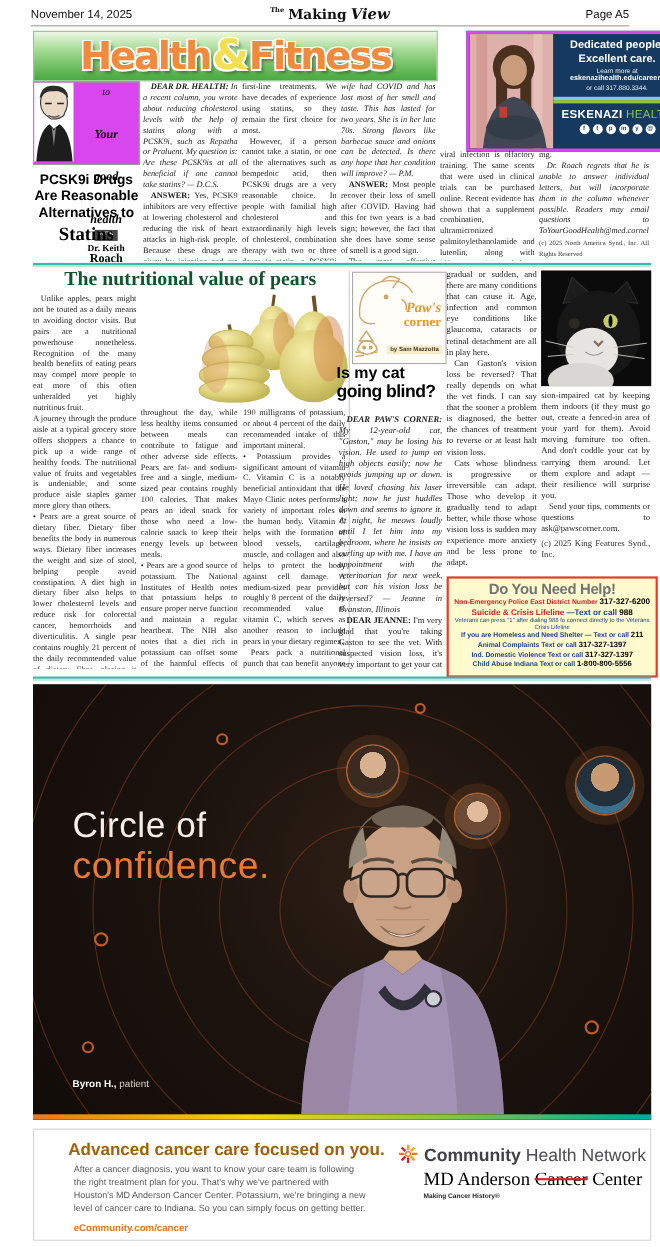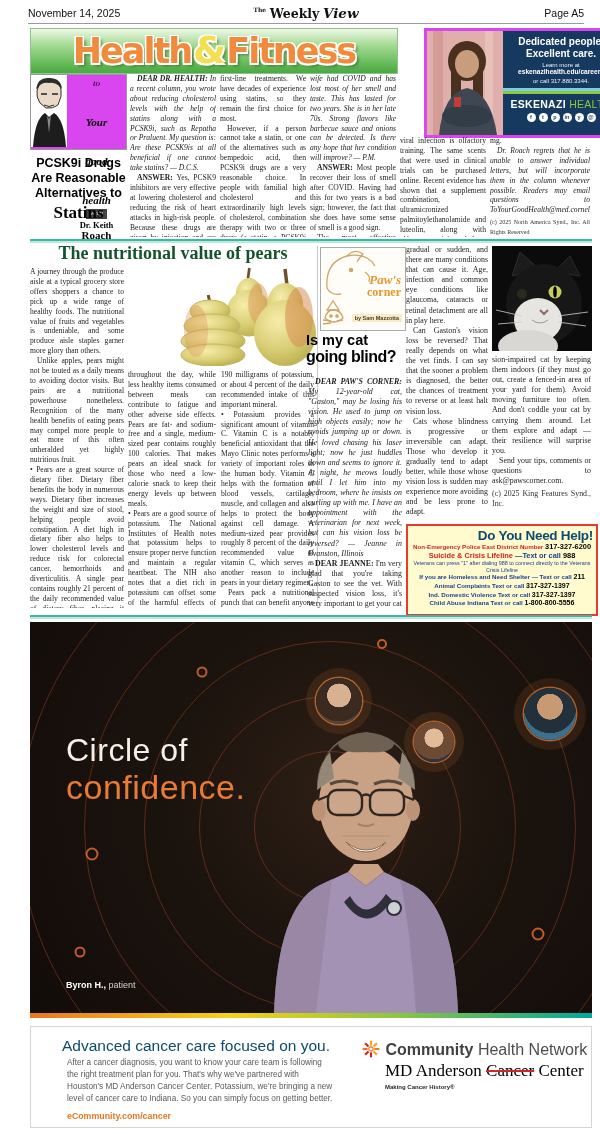--- a/index.html
+++ b/index.html
@@ -1,19 +1,19 @@
 <!DOCTYPE html>
 <html><head>
 <meta charset="utf-8">
 <style>
   html,body{margin:0;padding:0;background:#fff;}
   body{width:600px;height:1134px;position:relative;font-family:"Liberation Serif",serif;overflow:hidden;}
   .abs{position:absolute;}
   
-  #hdr{position:absolute;top:5px;left:28px;right:16px;height:18px;font-family:"Liberation Sans",sans-serif;font-size:10.5px;color:#111;border-bottom:1px solid #9a9a9a;text-align:right;}
+  #hdr{position:absolute;top:5px;left:28px;right:28px;height:18px;font-family:"Liberation Sans",sans-serif;font-size:10.5px;color:#111;border-bottom:1px solid #9a9a9a;text-align:right;}
   #hdr .date{position:absolute;left:0;top:2px;}
   #hdr .mast{position:absolute;left:50%;transform:translateX(-50%);top:0;font-family:"DejaVu Serif",serif;font-weight:bold;}
   #hdr .mast .the{font-size:6px;vertical-align:top;position:relative;top:1px;}
   #hdr .mast .wk{font-size:12.5px;}
   #hdr .mast .vw{font-size:13.5px;font-style:italic;}
   #hdr .pg{position:absolute;right:0;top:2px;}
   
   #banner{position:absolute;left:30px;top:28px;width:366px;height:44px;background:linear-gradient(180deg,#eef8e7 0%,#a8dc97 35%,#5cb551 85%,#4aa843 100%);border:1px solid #8cc58a;text-align:center;line-height:42px;white-space:nowrap;}
   #banner span{font-family:"DejaVu Sans",sans-serif;font-weight:800;font-size:35px;letter-spacing:-2px;color:#f08a3c;text-shadow:-1.5px -1.5px 0 #fff,1.5px -1.5px 0 #fff,-1.5px 1.5px 0 #fff,1.5px 1.5px 0 #fff,3px 3px 3px rgba(40,70,30,.55);}
   #banner .amp{color:#f3df52;font-size:38px;padding:0 2px;}
@@ -62,54 +62,54 @@
   #pawslogo .pt .a{font-size:13px;font-style:italic;}
   #pawslogo .pt .b{font-size:12px;}
   #pawslogo .by{position:absolute;right:3px;bottom:8px;background:#f6ecca;color:#4a3c20;font-size:5.5px;font-weight:bold;font-family:"Liberation Sans",sans-serif;padding:1px 3px;}
   #pawshead{position:absolute;left:306px;top:332px;width:99px;font-family:"Liberation Sans",sans-serif;font-weight:900;color:#000;}
   #pawshead .h1{font-size:14.5px;line-height:16px;}
   #pawshead .h2{font-size:16px;line-height:18px;letter-spacing:-.5px;}
   .paws .bp{font-size:7.9px;line-height:10.1px;}
   #catphoto{position:absolute;left:492px;top:246px;width:100px;height:105px;background:#000;}
   
   #help{position:absolute;left:406px;top:524px;width:182px;height:84px;border:2px solid #e63b2f;background:#fffbcf;font-family:"Liberation Sans",sans-serif;text-align:center;padding:2px 3px;}
-  #help .title{color:#0c4a6e;font-weight:800;font-size:13.5px;letter-spacing:-.3px;text-align:right;}
+  #help .title{color:#737373;font-weight:800;font-size:13.5px;letter-spacing:-.3px;}
   #help .ln{font-size:6.2px;font-weight:bold;color:#1c3f94;line-height:8.6px;}
   #help .red{color:#d01f26;}
   #help .num{color:#000;font-size:7px;}
   #help .big{font-size:7.4px;}
   
   #cad{position:absolute;left:30px;top:622px;width:562px;height:396px;background:radial-gradient(circle at 56% 42%,#2e1f15 0%,#1b130e 45%,#120c09 100%);overflow:hidden;}
   .ring{position:absolute;border:1px solid rgba(158,66,36,.5);border-radius:50%;transform:translate(-50%,-50%);}
   .dotring{position:absolute;border:2px solid rgba(232,110,50,.8);border-radius:50%;transform:translate(-50%,-50%);}
   #cad .h1{position:absolute;left:36px;top:110px;font-family:"Liberation Sans",sans-serif;font-size:32px;color:#f4efe7;letter-spacing:.5px;}
   #cad .h2{position:absolute;left:36px;top:146px;font-family:"Liberation Sans",sans-serif;font-size:34px;color:#e87b35;letter-spacing:.5px;}
   .portrait{position:absolute;border-radius:50%;box-shadow:0 0 0 1.5px rgba(235,130,60,.65),0 0 0 10px rgba(235,130,60,.12);overflow:hidden;}
   #byron{position:absolute;left:36px;top:358px;color:#fff;font-family:"Liberation Sans",sans-serif;font-size:9px;}
   #byron .n{font-weight:bold;}
   #byron .r{color:#d9d2c8;}
   #cadstripe{position:absolute;left:0;bottom:0;width:100%;height:5px;background:linear-gradient(90deg,#e87722 0%,#f7d117 35%,#8dc63f 65%,#00a79d 100%);}
   
   #cancer{position:absolute;left:30px;top:1026px;width:560px;height:100px;background:#fff;border:1px solid #d5d5d5;font-family:"Liberation Sans",sans-serif;}
-  #cancer .hl{position:absolute;left:31px;top:10px;font-size:15.5px;font-weight:normal;color:#0c4a6e;}
+  #cancer .hl{position:absolute;left:31px;top:10px;font-size:15.5px;font-weight:bold;color:#a16207;}
   #cancer .bd{position:absolute;left:36px;top:30px;width:268px;font-size:8.2px;line-height:12px;color:#58595b;text-align:left;}
   #cancer .lk{position:absolute;left:36px;top:84px;font-size:8.8px;font-weight:bold;color:#e87722;}
   #cancer .logos{position:absolute;left:330px;top:12px;color:#4d4d4f;}
   #cancer .l1{font-size:16px;}
   #cancer .l1 .b{font-weight:800;color:#414042;}
   #cancer .l2{font-family:"Liberation Serif",serif;font-size:17px;color:#000;margin-top:2px;margin-left:24px;}
   #cancer .strike{text-decoration:line-through;text-decoration-color:#d2232a;text-decoration-thickness:2px;}
   #cancer .tag{font-size:6px;color:#231f20;margin-top:3px;margin-left:24px;font-weight:bold;}
 </style>
 </head>
 <body>
 
 <div id="hdr">
   <span class="date">November 14, 2025</span>
-  <span class="mast"><span class="the">The</span> <span class="wk">Weekly</span> <span class="vw">View</span></span>
+  <span class="mast"><span class="the">The</span> <span class="wk">Making</span> <span class="vw">View</span></span>
   <span class="pg">Page A5</span>
 </div>
 
 <div id="banner">
   <span>Health</span><span class="amp">&amp;</span><span>Fitness</span>
 </div>
 
 <div id="esk">
   <div class="photo">
     <svg width="76" height="104" viewBox="0 0 76 104">
@@ -227,22 +227,22 @@
       <rect x="28" y="-6" width="3" height="12" fill="#6e5128" transform="rotate(-12 29 0)"></rect>
       <ellipse cx="30" cy="10" rx="20" ry="11" fill="url(#pg)" stroke="#c3b565" stroke-width="1"></ellipse>
       <ellipse cx="32" cy="25" rx="28" ry="12" fill="url(#pg)" stroke="#c3b565" stroke-width="1"></ellipse>
       <ellipse cx="33" cy="40" rx="32" ry="12" fill="url(#pg)" stroke="#c3b565" stroke-width="1"></ellipse>
       <ellipse cx="33" cy="54" rx="32" ry="11" fill="url(#pg)" stroke="#c3b565" stroke-width="1"></ellipse>
       <ellipse cx="16" cy="30" rx="12" ry="26" fill="#d98f55" opacity="0.35"></ellipse>
     </g>
   </svg>
 </div>
 <div class="col" style="left:30px;top:267px;width:94px;height:341px;">
+  <p class="bp">Unlike apples, pears might not be touted as a daily means to avoiding doctor visits. But pairs are a nutritional powerhouse nonetheless. Recognition of the many health benefits of eating pears may compel more people to eat more of this often unheralded yet highly nutritious fruit.</p>
   <p class="bp cont">A journey through the produce aisle at a typical grocery store offers shoppers a chance to pick up a wide range of healthy foods. The nutritional value of fruits and vegetables is undeniable, and some produce aisle staples garner more glory than others.</p>
-  <p class="bp">Unlike apples, pears might not be touted as a daily means to avoiding doctor visits. But pairs are a nutritional powerhouse nonetheless. Recognition of the many health benefits of eating pears may compel more people to eat more of this often unheralded yet highly nutritious fruit.</p>
   <p class="bp cont">• Pears are a great source of dietary fiber. Dietary fiber benefits the body in numerous ways. Dietary fiber increases the weight and size of stool, helping people avoid constipation. A diet high in dietary fiber also helps to lower cholesterol levels and reduce risk for colorectal cancer, hemorrhoids and diverticulitis. A single pear contains roughly 21 percent of the daily recommended value of dietary fiber, placing it among the most beneficial fruits a person can eat in an effort to ensure adequate fiber consumption.</p>
 
 </div>
 <div class="col" style="left:128px;top:370px;width:88px;height:238px;">
   <p class="bp cont">throughout the day, while less healthy items consumed between meals can contribute to fatigue and other adverse side effects. Pears are fat- and sodium-free and a single, medium-sized pear contains roughly 100 calories. That makes pears an ideal snack for those who need a low-calorie snack to keep their energy levels up between meals.</p>
   <p class="bp cont">• Pears are a good source of potassium. The National Institutes of Health notes that potassium helps to ensure proper nerve function and maintain a regular heartbeat. The NIH also notes that a diet rich in potassium can offset some of the harmful effects of sodium, particularly in regard to blood pressure. That's good news for pear lovers, as USA Pear reports a medium-sized pear contains roughly</p>
 </div>
 <div class="col" style="left:221px;top:370px;width:93px;height:238px;">
   <p class="bp cont">190 milligrams of potassium, or about 4 percent of the daily recommended intake of this important mineral.</p>
   <p class="bp cont">• Potassium provides a significant amount of vitamin C. Vitamin C is a notably beneficial antioxidant that the Mayo Clinic notes performs a variety of important roles in the human body. Vitamin C helps with the formation of blood vessels, cartilage, muscle, and collagen and also helps to protect the body against cell damage. A medium-sized pear provides roughly 8 percent of the daily recommended value of vitamin C, which serves as another reason to include pears in your dietary regimen.</p>
@@ -278,21 +278,21 @@
   <div class="h2">going blind?</div>
 </div>
 <div class="col paws" style="left:308px;top:377px;width:94px;height:233px;">
   <p class="bp it"><b class="lead">DEAR PAW'S CORNER: </b><span>My 12-year-old cat, "Gaston," may be losing his vision. He used to jump on high objects easily; now he avoids jumping up or down. He loved chasing his laser light; now he just huddles down and seems to ignore it. At night, he meows loudly until I let him into my bedroom, where he insists on curling up with me. I have an appointment with the veterinarian for next week, but can his vision loss be reversed? — Jeanne in Evanston, Illinois</span></p>
   <p class="bp"><b class="lead">DEAR JEANNE: </b><span>I'm very glad that you're taking Gaston to see the vet. With suspected vision loss, it's very important to get your cat tested to determine how severe it is and the underlying cause.</span></p>
 
 </div>
 <div class="col paws" style="left:406px;top:245px;width:82px;height:273px;">
   <p class="bp cont">gradual or sudden, and there are many conditions that can cause it. Age, infection and common eye conditions like glaucoma, cataracts or retinal detachment are all in play here.</p>
   <p class="bp">Can Gaston's vision loss be reversed? That really depends on what the vet finds. I can say that the sooner a problem is diagnosed, the better the chances of treatment to reverse or at least halt vision loss.</p>
-  <p class="bp">Cats whose blindness is progressive or irreversible can adapt. Those who develop it gradually tend to adapt better, while those whose vision loss is sudden may experience more avoiding and be less prone to adapt.</p>
+  <p class="bp">Cats whose blindness is progressive or irreversible can adapt. Those who develop it gradually tend to adapt better, while those whose vision loss is sudden may experience more anxiety and be less prone to adapt.</p>
   <p class="bp">You can support your vi-</p>
 </div>
 <div id="catphoto">
   <svg width="100" height="105" viewBox="0 0 100 105">
     <rect width="100" height="105" fill="#0b0b0b"></rect>
     <path d="M28 6 L48 24 L20 30 Z" fill="#1c1c1c" stroke="#2e2e2e" stroke-width="1"></path>
     <path d="M78 10 L88 30 L62 26 Z" fill="#181818" stroke="#2a2a2a" stroke-width="1"></path>
     <ellipse cx="52" cy="58" rx="38" ry="40" fill="#171717"></ellipse>
     <ellipse cx="46" cy="74" rx="24" ry="22" fill="#e6e5e1"></ellipse>
     <ellipse cx="36" cy="100" rx="30" ry="16" fill="#d8d7d3"></ellipse>

